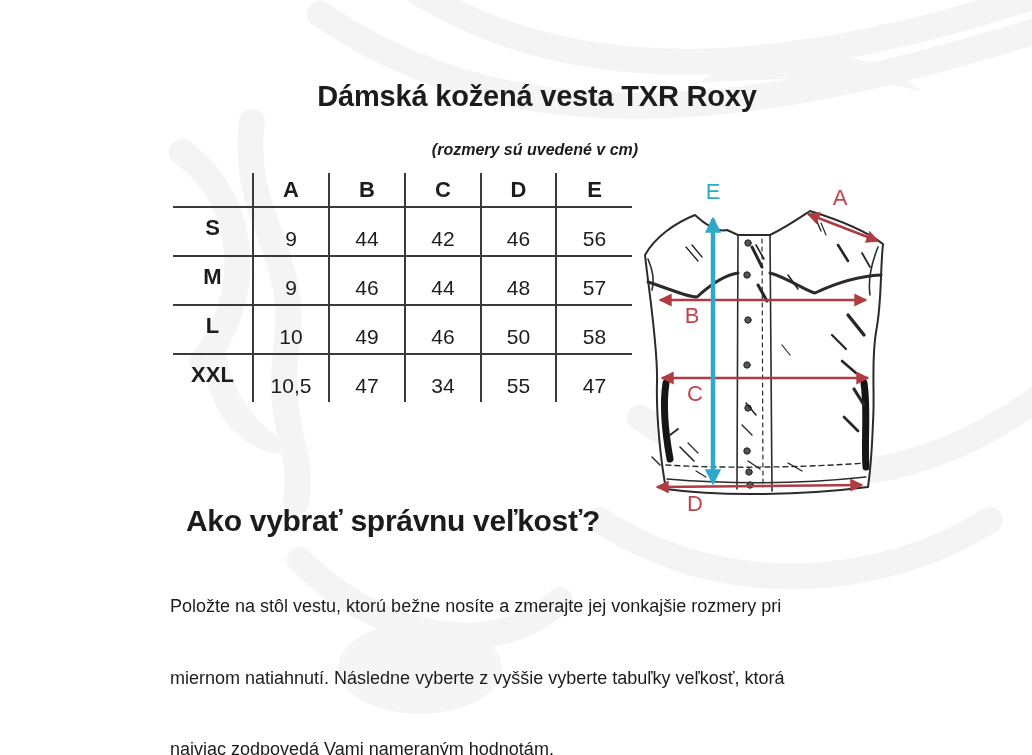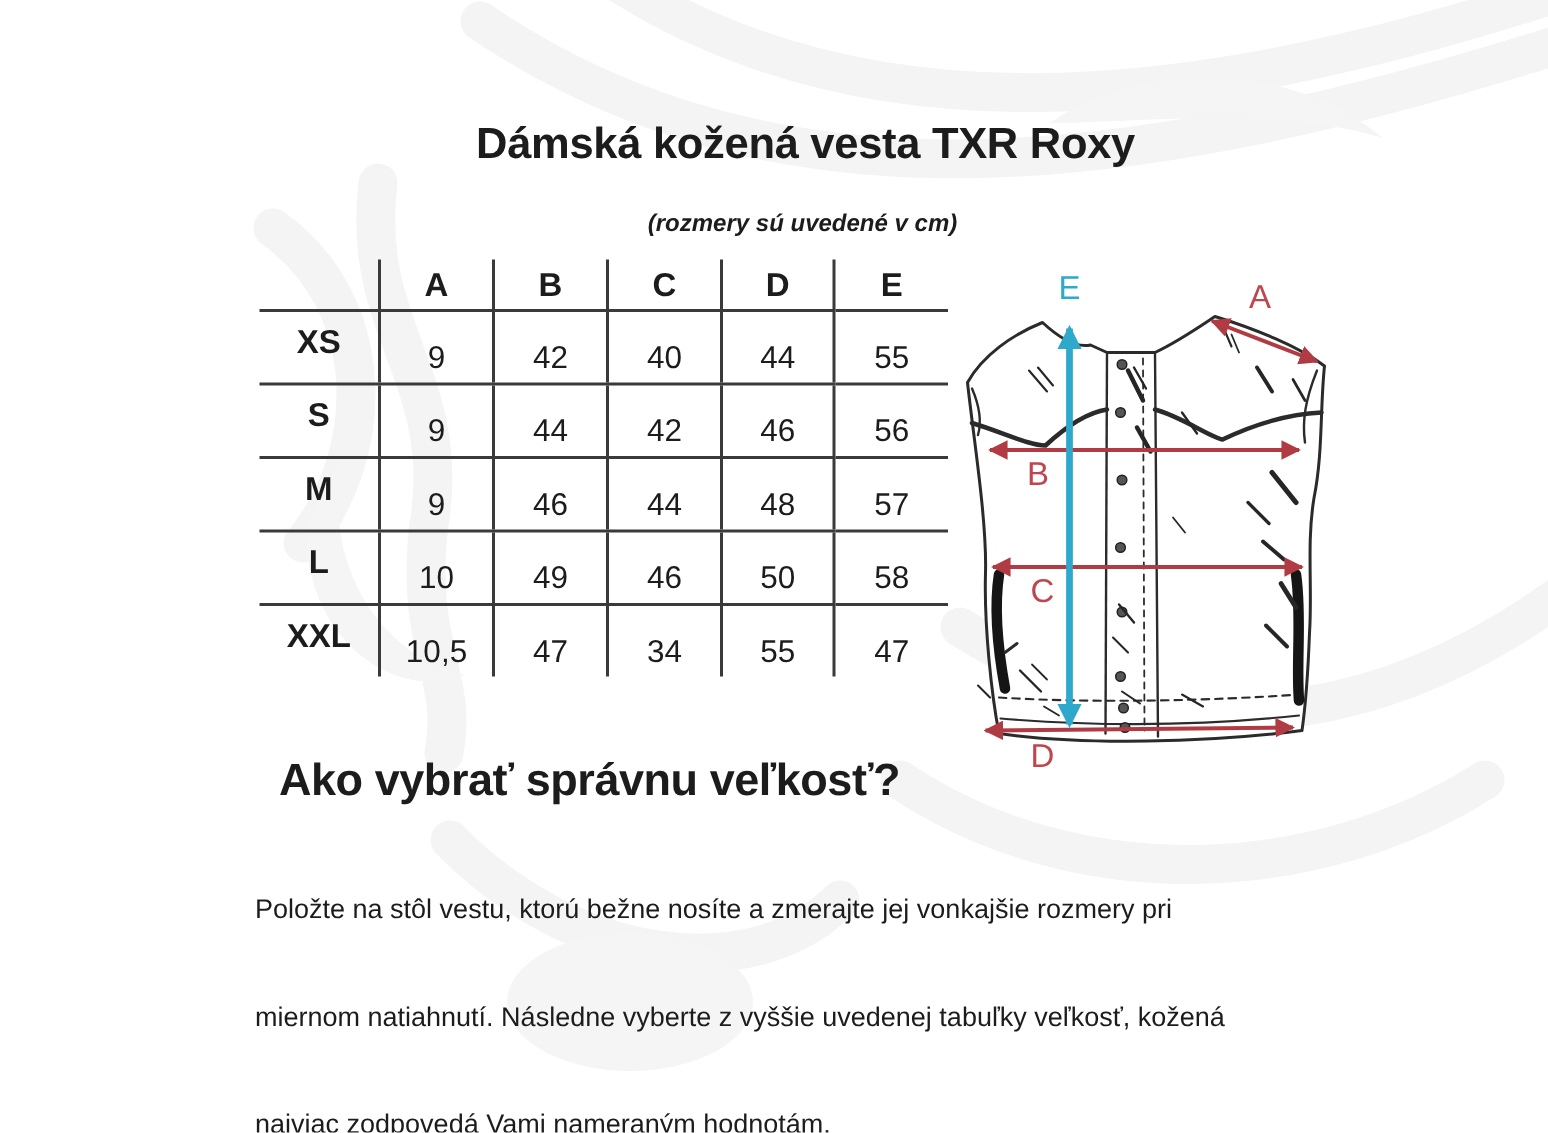--- a/index.html
+++ b/index.html
@@ -114,28 +114,20 @@
       <tr>
         <th></th>
         <th>A</th>
         <th>B</th>
         <th>C</th>
         <th>D</th>
         <th>E</th>
       </tr>
     </thead>
     <tbody>
-      <tr>
-        <th>XS</th>
-        <td>9</td>
-        <td>42</td>
-        <td>40</td>
-        <td>44</td>
-        <td>55</td>
-      </tr>
       <tr>
         <th>S</th>
         <td>9</td>
         <td>44</td>
         <td>42</td>
         <td>46</td>
         <td>56</td>
       </tr>
       <tr>
         <th>M</th>
@@ -250,17 +242,17 @@
     <text x="73" y="22" fill="#2fa9cb" font-size="22" text-anchor="middle">E</text>
     <text x="200" y="28" fill="#c0464d" font-size="22" text-anchor="middle">A</text>
     <text x="52" y="146" fill="#c0464d" font-size="22" text-anchor="middle">B</text>
     <text x="55" y="224" fill="#c0464d" font-size="22" text-anchor="middle">C</text>
     <text x="55" y="334" fill="#c0464d" font-size="22" text-anchor="middle">D</text>
   </svg>
 
   <h2 class="section-heading">Ako vybrať správnu veľkosť?</h2>
   <div class="body-text">
     <div>Položte na stôl vestu, ktorú bežne nosíte a zmerajte jej vonkajšie rozmery pri</div>
-    <div>miernom natiahnutí. Následne vyberte z vyššie uvedenej tabuľky veľkosť, kožená</div>
+    <div>miernom natiahnutí. Následne vyberte z vyššie vyberte tabuľky veľkosť, ktorá</div>
     <div>najviac zodpovedá Vami nameraným hodnotám.</div>
   </div>
 
 </div>
 
 </body></html>

